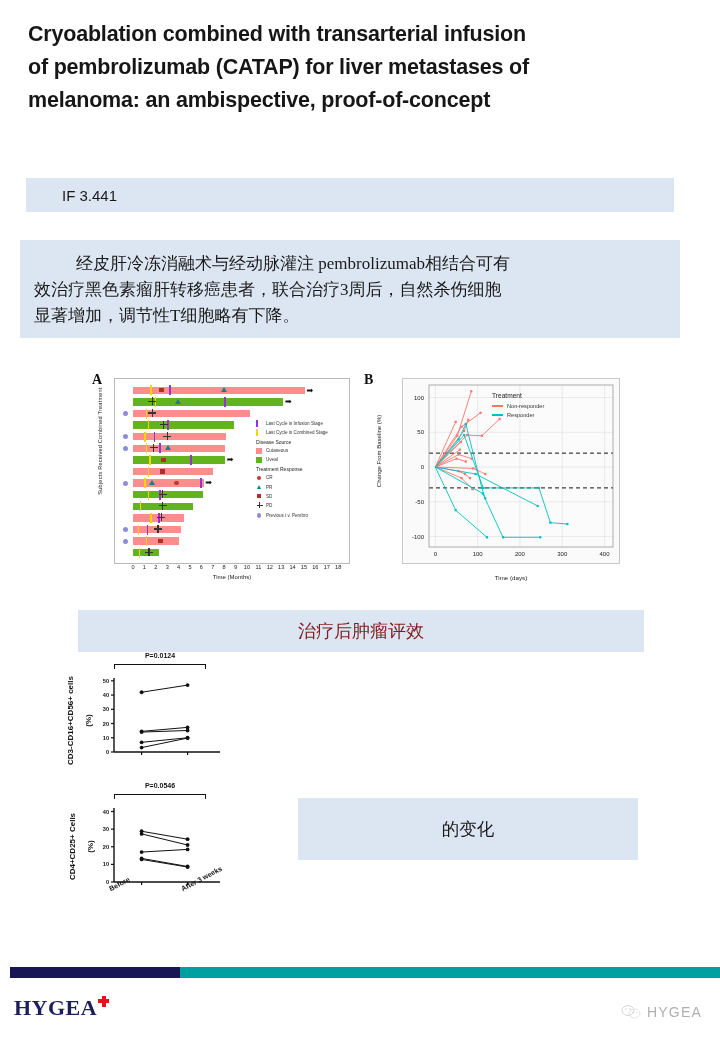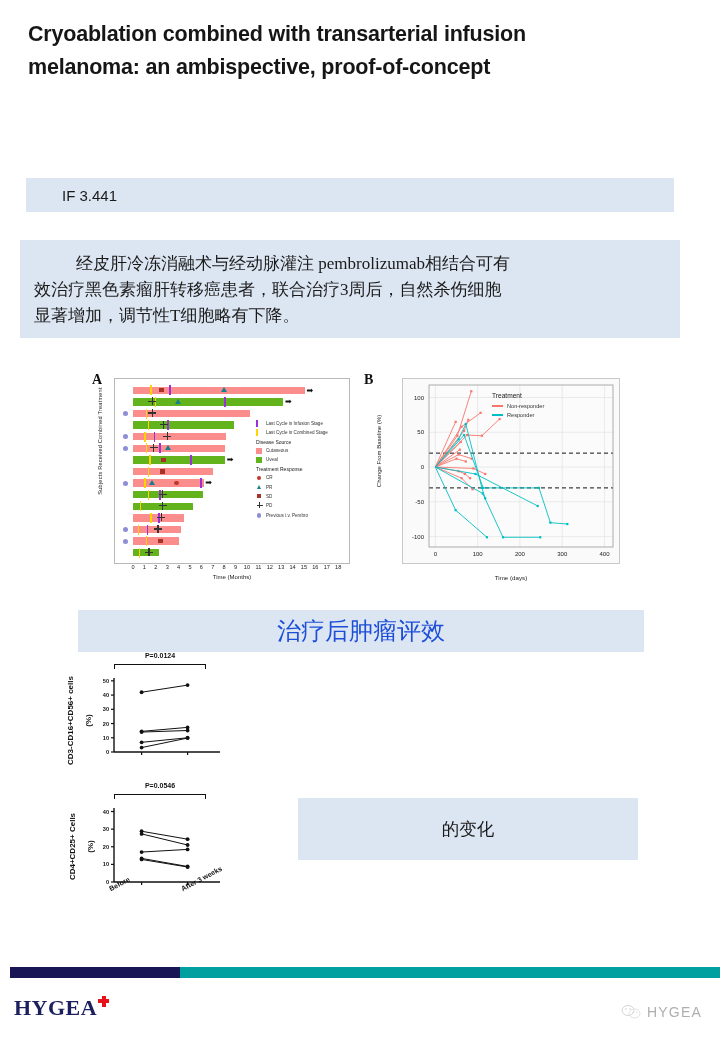--- a/index.html
+++ b/index.html
@@ -249,22 +249,22 @@
     top: 610px;
     width: 566px;
     height: 42px;
     background: #dce6f2;
     display: flex;
     align-items: center;
     justify-content: center;
   }
   #caption-tumor span {
     font-family: Liberation Sans, sans-serif;
-    font-size: 24px;
-    color: #1d4ed8;
+    font-size: 18px;
+    color: #7f1d1d;
   }
 
   
   .gp-chart { position: absolute; }
   #gp-nk { left: 52px; top: 652px; width: 200px; height: 128px; }
   #gp-treg { left: 52px; top: 782px; width: 200px; height: 140px; }
 
   .gp-pvalue {
     position: absolute;
     font-size: 7px;
@@ -371,20 +371,21 @@
     letter-spacing: 1.2px;
     color: #6d6d6d;
     margin-left: 6px;
   }
 </style>
 </head>
 <body>
 
 <div id="title-block">
   <div class="title-line">Cryoablation combined with transarterial infusion</div>
+  <div class="title-line">of pembrolizumab (CATAP) for liver metastases of</div>
   <div class="title-line">melanoma: an ambispective, proof-of-concept</div>
 </div>
 
 <div id="journal-bar">
   <span id="journal-if">IF 3.441</span>
 </div>
 
 <div id="summary-box">
   <div class="summary-line first">经皮肝冷冻消融术与经动脉灌注 pembrolizumab相结合可有</div>
   <div class="summary-line">效治疗黑色素瘤肝转移癌患者，联合治疗3周后，自然杀伤细胞</div>

